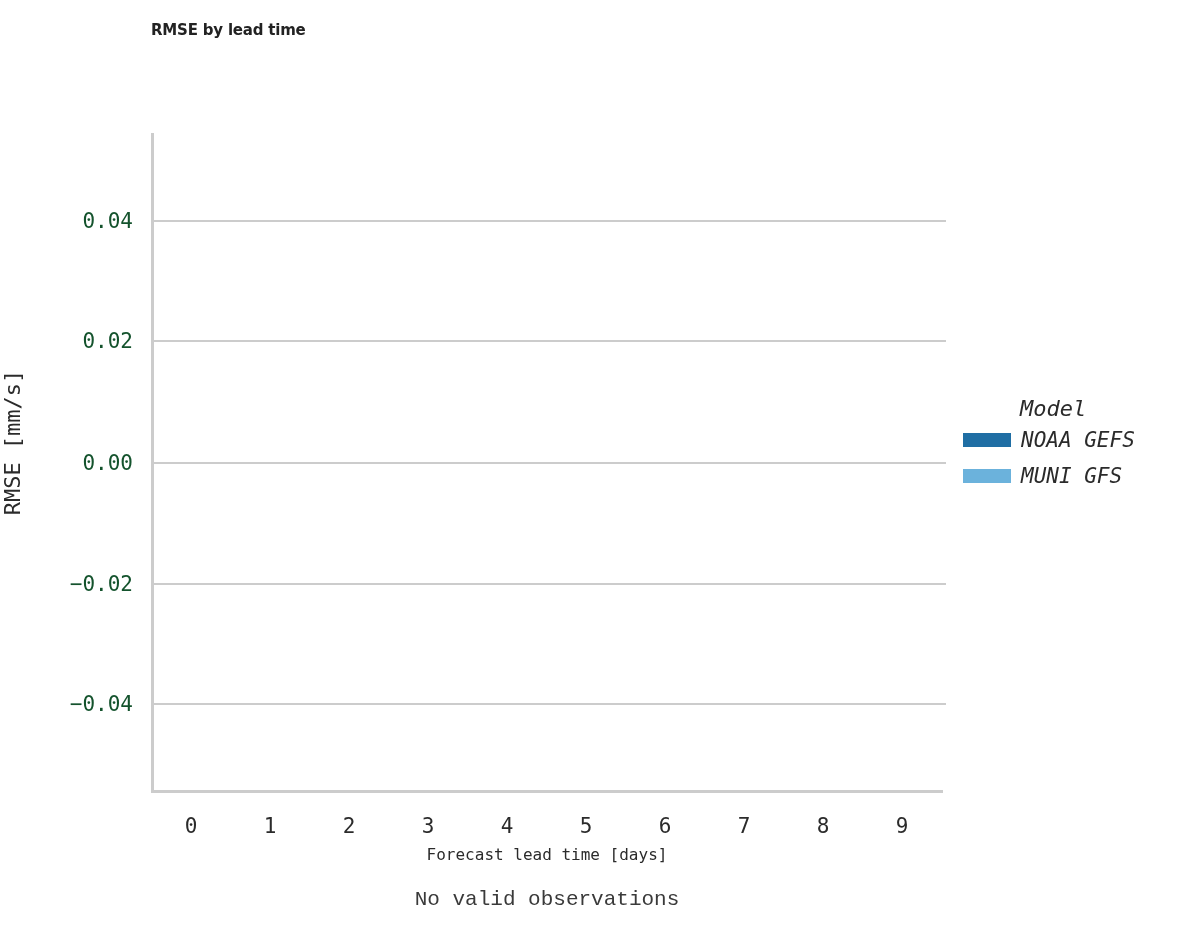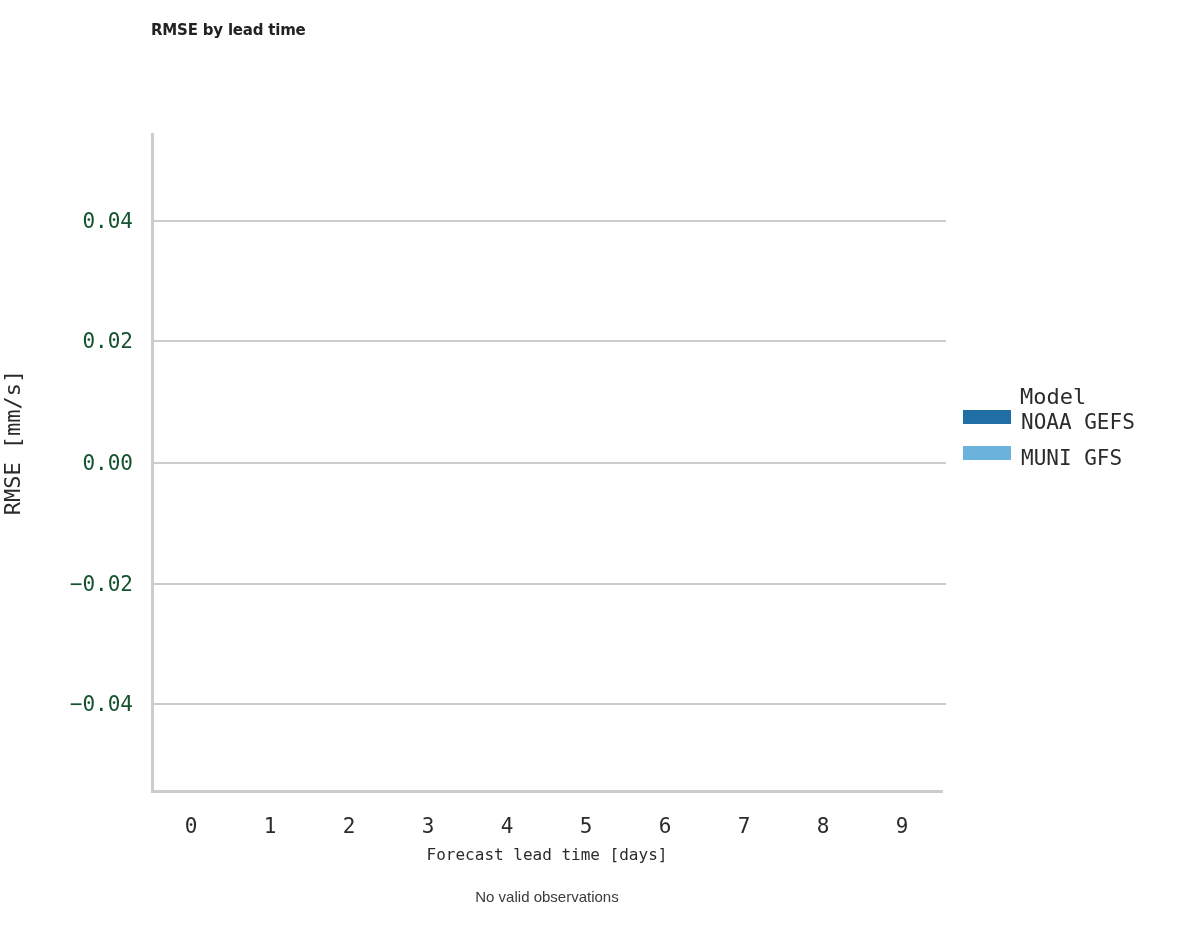--- a/index.html
+++ b/index.html
@@ -109,44 +109,46 @@
     white-space: nowrap;
   }
 
   
   #footer-note {
     position: absolute;
     left: 151px;
     top: 888px;
     width: 792px;
     text-align: center;
-    font-family: Liberation Sans, sans-serif;
-    font-size: 15px;
+    font-family: Liberation Mono, monospace;
+    font-size: 21px;
     color: #3a3a3a;
     white-space: nowrap;
   }
 
   
   #legend {
     position: absolute;
     left: 963px;
-    top: 384px;
+    top: 396px;
     width: 215px;
+    font-style: italic;
   }
   #legend-title {
     font-family: "DejaVu Sans Mono", "Liberation Mono", monospace;
     font-size: 22px;
     color: #2b2b2b;
     text-align: left;
     padding-left: 57px;
     line-height: 26px;
     white-space: nowrap;
   }
   .legend-row {
     display: flex;
+    align-items: center;
     height: 36px;
   }
   .legend-swatch {
     width: 48px;
     height: 14px;
     flex: 0 0 auto;
   }
   .legend-label {
     font-family: "DejaVu Sans Mono", "Liberation Mono", monospace;
     font-size: 21px;

